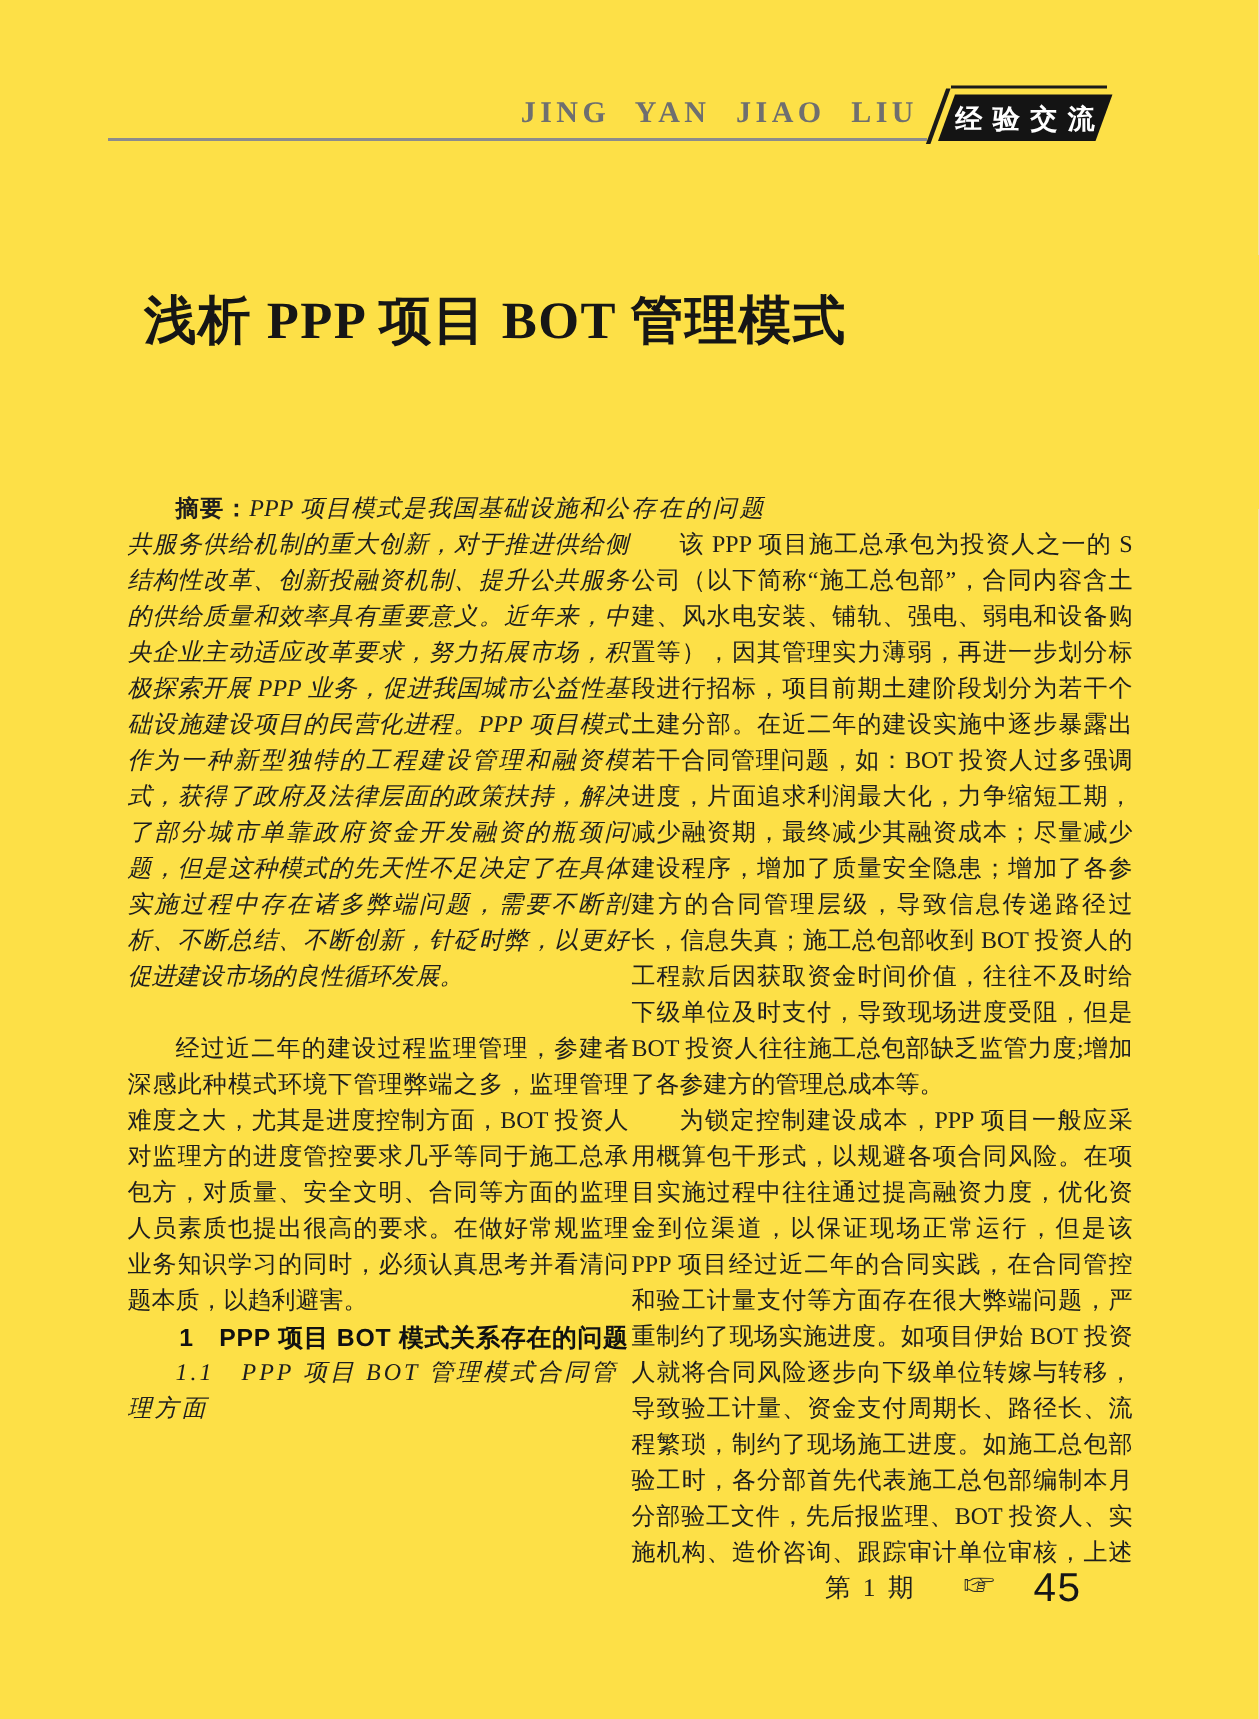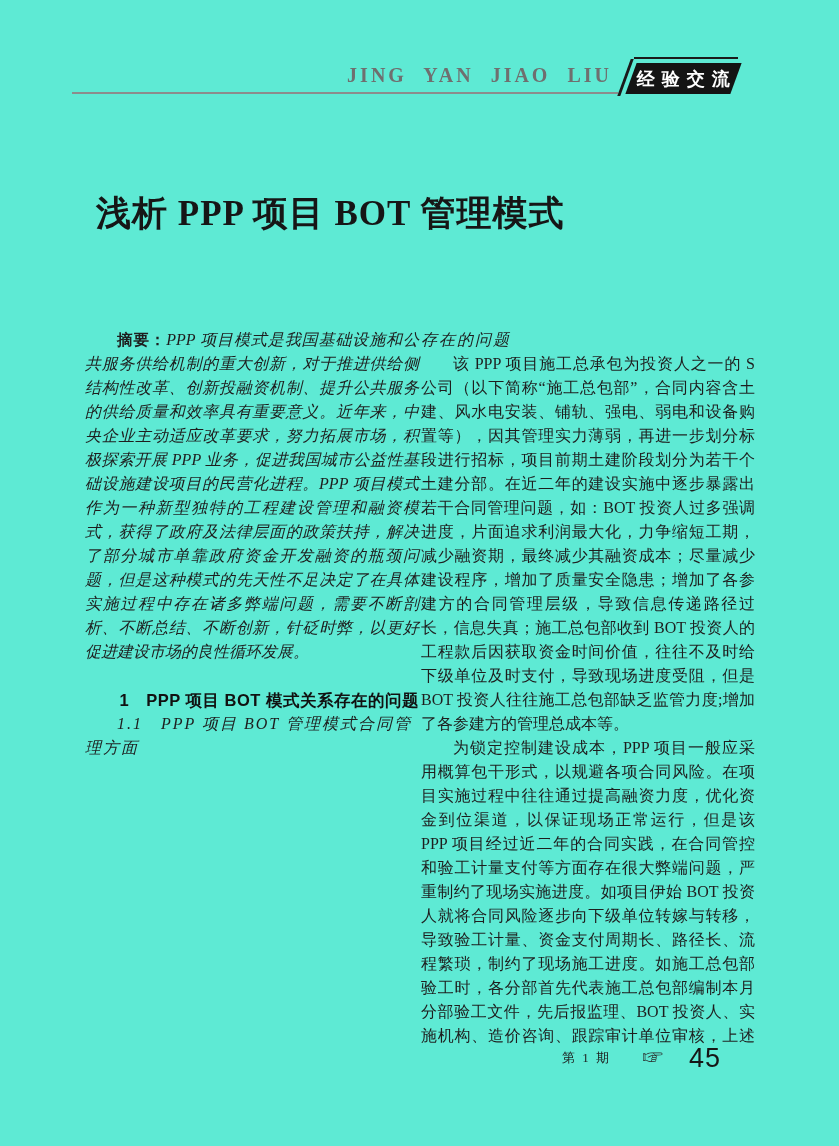--- a/index.html
+++ b/index.html
@@ -2,21 +2,21 @@
 <html lang="zh"><head>
 <meta charset="utf-8">
 <style>
   * { margin: 0; padding: 0; box-sizing: border-box; }
   html, body { background: #e8e8e8; }
   .page {
     position: relative;
     width: 839px;
     height: 1146px;
     margin: 0 auto;
-    background: #5eead4;
+    background: #fde047;
     font-family: "Liberation Serif", serif;
     color: #1e1e1e;
     overflow: hidden;
   }
 
   
   .header { position: absolute; top: 0; left: 0; width: 100%; height: 110px; }
   .header-rule {
     position: absolute; top: 92px; left: 72px; width: 546px; height: 2px;
     background: #8c8c8c;
@@ -91,21 +91,21 @@
     font-size: 16px; line-height: 24px; font-style: italic;
     letter-spacing: 2px; color: #1e1e1e;
   }
 
   
   .footer {
     position: absolute; top: 1040px; left: 85px; width: 678px; height: 36px;
     display: flex; align-items: center; justify-content: flex-end;
     padding-right: 42px;
   }
-  .issue-label { font-size: 13px; color: #1e1e1e; letter-spacing: 2px; text-align: right; }
+  .issue-label { font-size: 17px; color: #1e1e1e; letter-spacing: 2px; text-align: right; }
   .hand-icon { font-size: 24px; color: #2a2a2a; margin: 0 24px 0 30px; line-height: 1; }
   .page-number {
     font-family: "Liberation Sans", sans-serif;
     font-size: 27px; color: #161616; letter-spacing: 1px;
   }
 </style>
 </head>
 <body>
 
 <div class="page">
@@ -120,20 +120,21 @@
     </div>
   </div>
 
   <h1 class="article-title">浅析 PPP 项目 BOT 管理模式</h1>
 
   <div class="content">
 
     <div class="col">
       <p class="para kai"><span class="b-label">摘要：</span><span>PPP 项目模式是我国基础设施和公共服务供给机制的重大创新，对于推进供给侧结构性改革、创新投融资机制、提升公共服务的供给质量和效率具有重要意义。近年来，中央企业主动适应改革要求，努力拓展市场，积极探索开展 PPP 业务，促进我国城市公益性基础设施建设项目的民营化进程。PPP 项目模式作为一种新型独特的工程建设管理和融资模式，获得了政府及法律层面的政策扶持，解决了部分城市单靠政府资金开发融资的瓶颈问题，但是这种模式的先天性不足决定了在具体实施过程中存在诸多弊端问题，需要不断剖析、不断总结、不断创新，针砭时弊，以更好促进建设市场的良性循环发展。</span></p>
       <div class="gap-line"></div>
+      <p class="para">经过近二年的建设过程监理管理，参建者深感此种模式环境下管理弊端之多，监理管理难度之大，尤其是进度控制方面，BOT 投资人对监理方的进度管控要求几乎等同于施工总承包方，对质量、安全文明、合同等方面的监理人员素质也提出很高的要求。在做好常规监理业务知识学习的同时，必须认真思考并看清问题本质，以趋利避害。</p>
       <div class="h1-heading">1　PPP 项目 BOT 模式关系存在的问题</div>
       <div class="h11-heading">1.1　PPP 项目 BOT 管理模式合同管理方面</div>
     </div>
 
     <div class="col">
       <div class="h11-cont">存在的问题</div>
       <p class="para">该 PPP 项目施工总承包为投资人之一的 S 公司（以下简称“施工总包部”，合同内容含土建、风水电安装、铺轨、强电、弱电和设备购置等），因其管理实力薄弱，再进一步划分标段进行招标，项目前期土建阶段划分为若干个土建分部。在近二年的建设实施中逐步暴露出若干合同管理问题，如：BOT 投资人过多强调进度，片面追求利润最大化，力争缩短工期，减少融资期，最终减少其融资成本；尽量减少建设程序，增加了质量安全隐患；增加了各参建方的合同管理层级，导致信息传递路径过长，信息失真；施工总包部收到 BOT 投资人的工程款后因获取资金时间价值，往往不及时给下级单位及时支付，导致现场进度受阻，但是 BOT 投资人往往施工总包部缺乏监管力度;增加了各参建方的管理总成本等。</p>
       <p class="para">为锁定控制建设成本，PPP 项目一般应采用概算包干形式，以规避各项合同风险。在项目实施过程中往往通过提高融资力度，优化资金到位渠道，以保证现场正常运行，但是该 PPP 项目经过近二年的合同实践，在合同管控和验工计量支付等方面存在很大弊端问题，严重制约了现场实施进度。如项目伊始 BOT 投资人就将合同风险逐步向下级单位转嫁与转移，导致验工计量、资金支付周期长、路径长、流程繁琐，制约了现场施工进度。如施工总包部验工时，各分部首先代表施工总包部编制本月分部验工文件，先后报监理、BOT 投资人、实施机构、造价咨询、跟踪审计单位审核，上述流程完毕后各分部再对施工总</p>
     </div>
 

